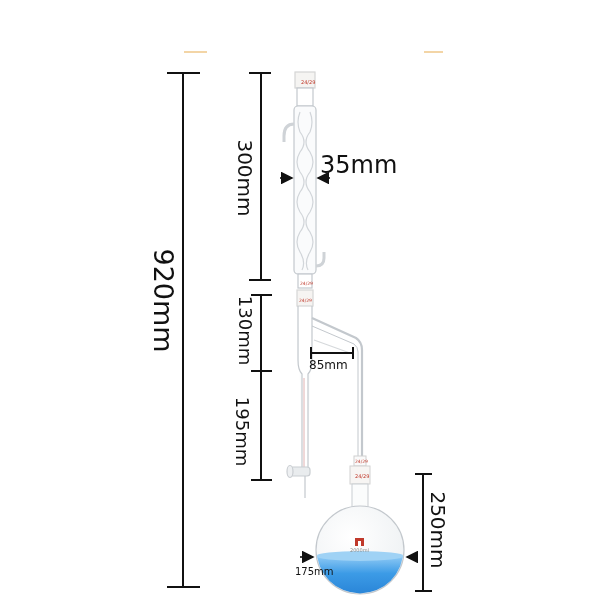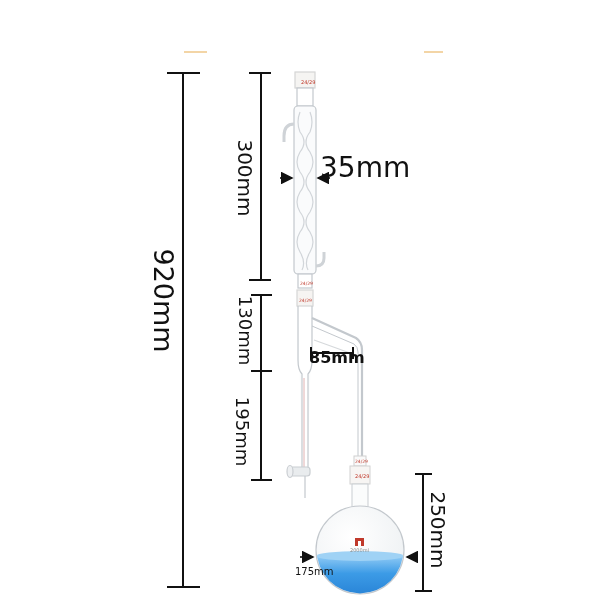--- a/index.html
+++ b/index.html
@@ -138,24 +138,24 @@
       <line x1="300" y1="557" x2="313" y2="557" marker-end="url(#arrR)"></line>
       <line x1="410" y1="557" x2="407" y2="557" marker-end="url(#arrR)"></line>
       <line x1="413" y1="557" x2="410" y2="557" stroke="#111"></line>
     </g>
   </svg>
 
   <div class="lbl rot" style="left:118px; top:278px; font-size:27px; width:90px; text-align:center;">920mm</div>
 
   <div class="lbl rot" style="left:206px; top:166px; font-size:20px; width:78px; text-align:center;">300mm</div>
 
-  <div class="lbl" style="left:320px; top:151px; font-size:28px;">35mm</div>
+  <div class="lbl" style="left:320px; top:151px; font-size:24px;">35mm</div>
 
   <div class="lbl rot" style="left:210px; top:320px; font-size:18px; width:70px; text-align:center;">130mm</div>
 
-  <div class="lbl" style="left:309px; top:348px; font-size:16px;font-weight:bold;">85mm</div>
+  <div class="lbl" style="left:309px; top:358px; font-size:12px;">85mm</div>
 
   <div class="lbl rot" style="left:207px; top:421px; font-size:18px; width:70px; text-align:center;">195mm</div>
 
   <div class="lbl rot" style="left:398px; top:518px; font-size:20px; width:80px; text-align:center;">250mm</div>
 
   <div class="lbl" style="left:295px; top:566px; font-size:10px;">175mm</div>
 </div>
 
 </body></html>

